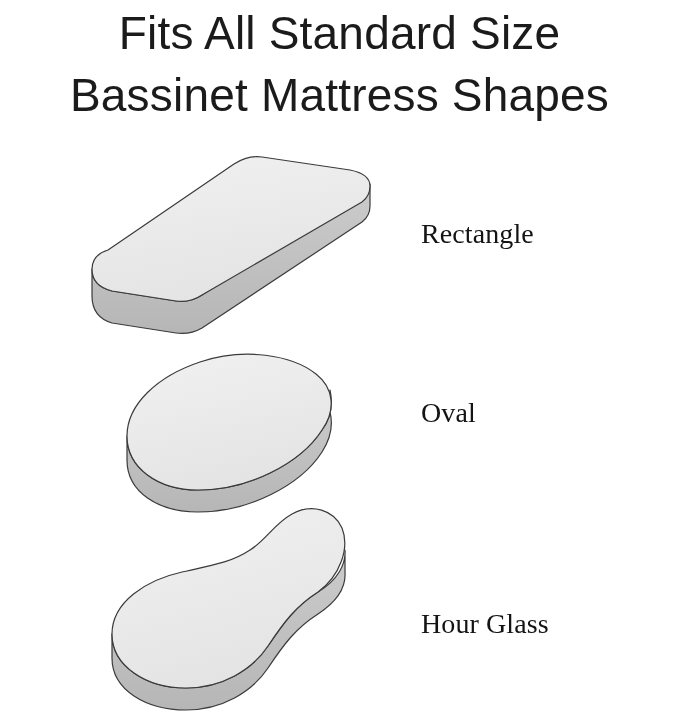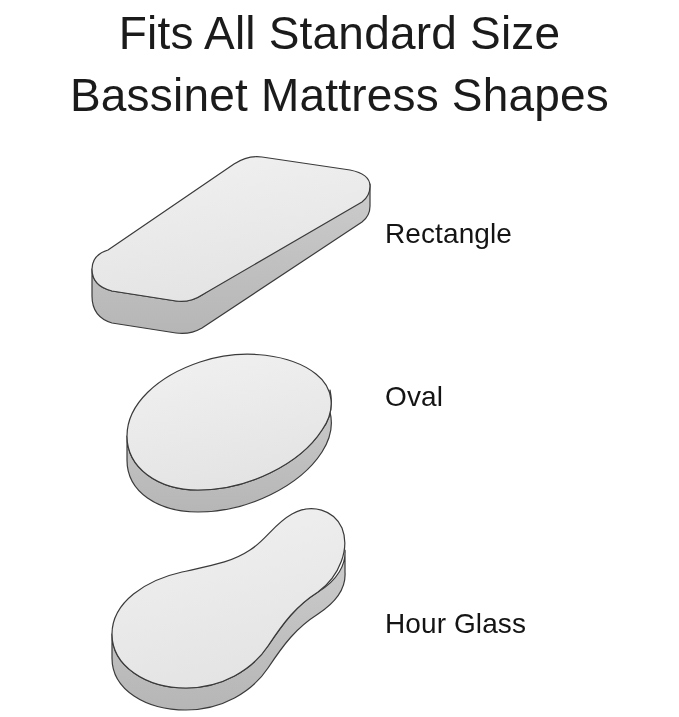--- a/index.html
+++ b/index.html
@@ -57,30 +57,31 @@
     left: 0;
     top: 0;
     width: 679px;
     height: 717px;
     overflow: visible;
   }
 
   
   .shape-label {
     position: absolute;
-    font-family: Liberation Sans, sans-serif;
+    font-family: Liberation Serif, serif;
     font-weight: 400;
     font-size: 28px;
     line-height: 30px;
     color: #141414;
     letter-spacing: 0.1px;
     white-space: nowrap;
+    margin-left: 36px;
   }
   .label-rectangle { left: 385px; top: 219px; }
-  .label-oval      { left: 385px; top: 382px; }
+  .label-oval      { left: 385px; top: 398px; }
   .label-hourglass { left: 385px; top: 609px; }
 </style>
 </head>
 <body>
 
 <div class="heading">
   <span class="heading-line thin">Fits All Standard Size</span>
   <span class="heading-line thin">Bassinet Mattress Shapes</span>
 </div>
 

